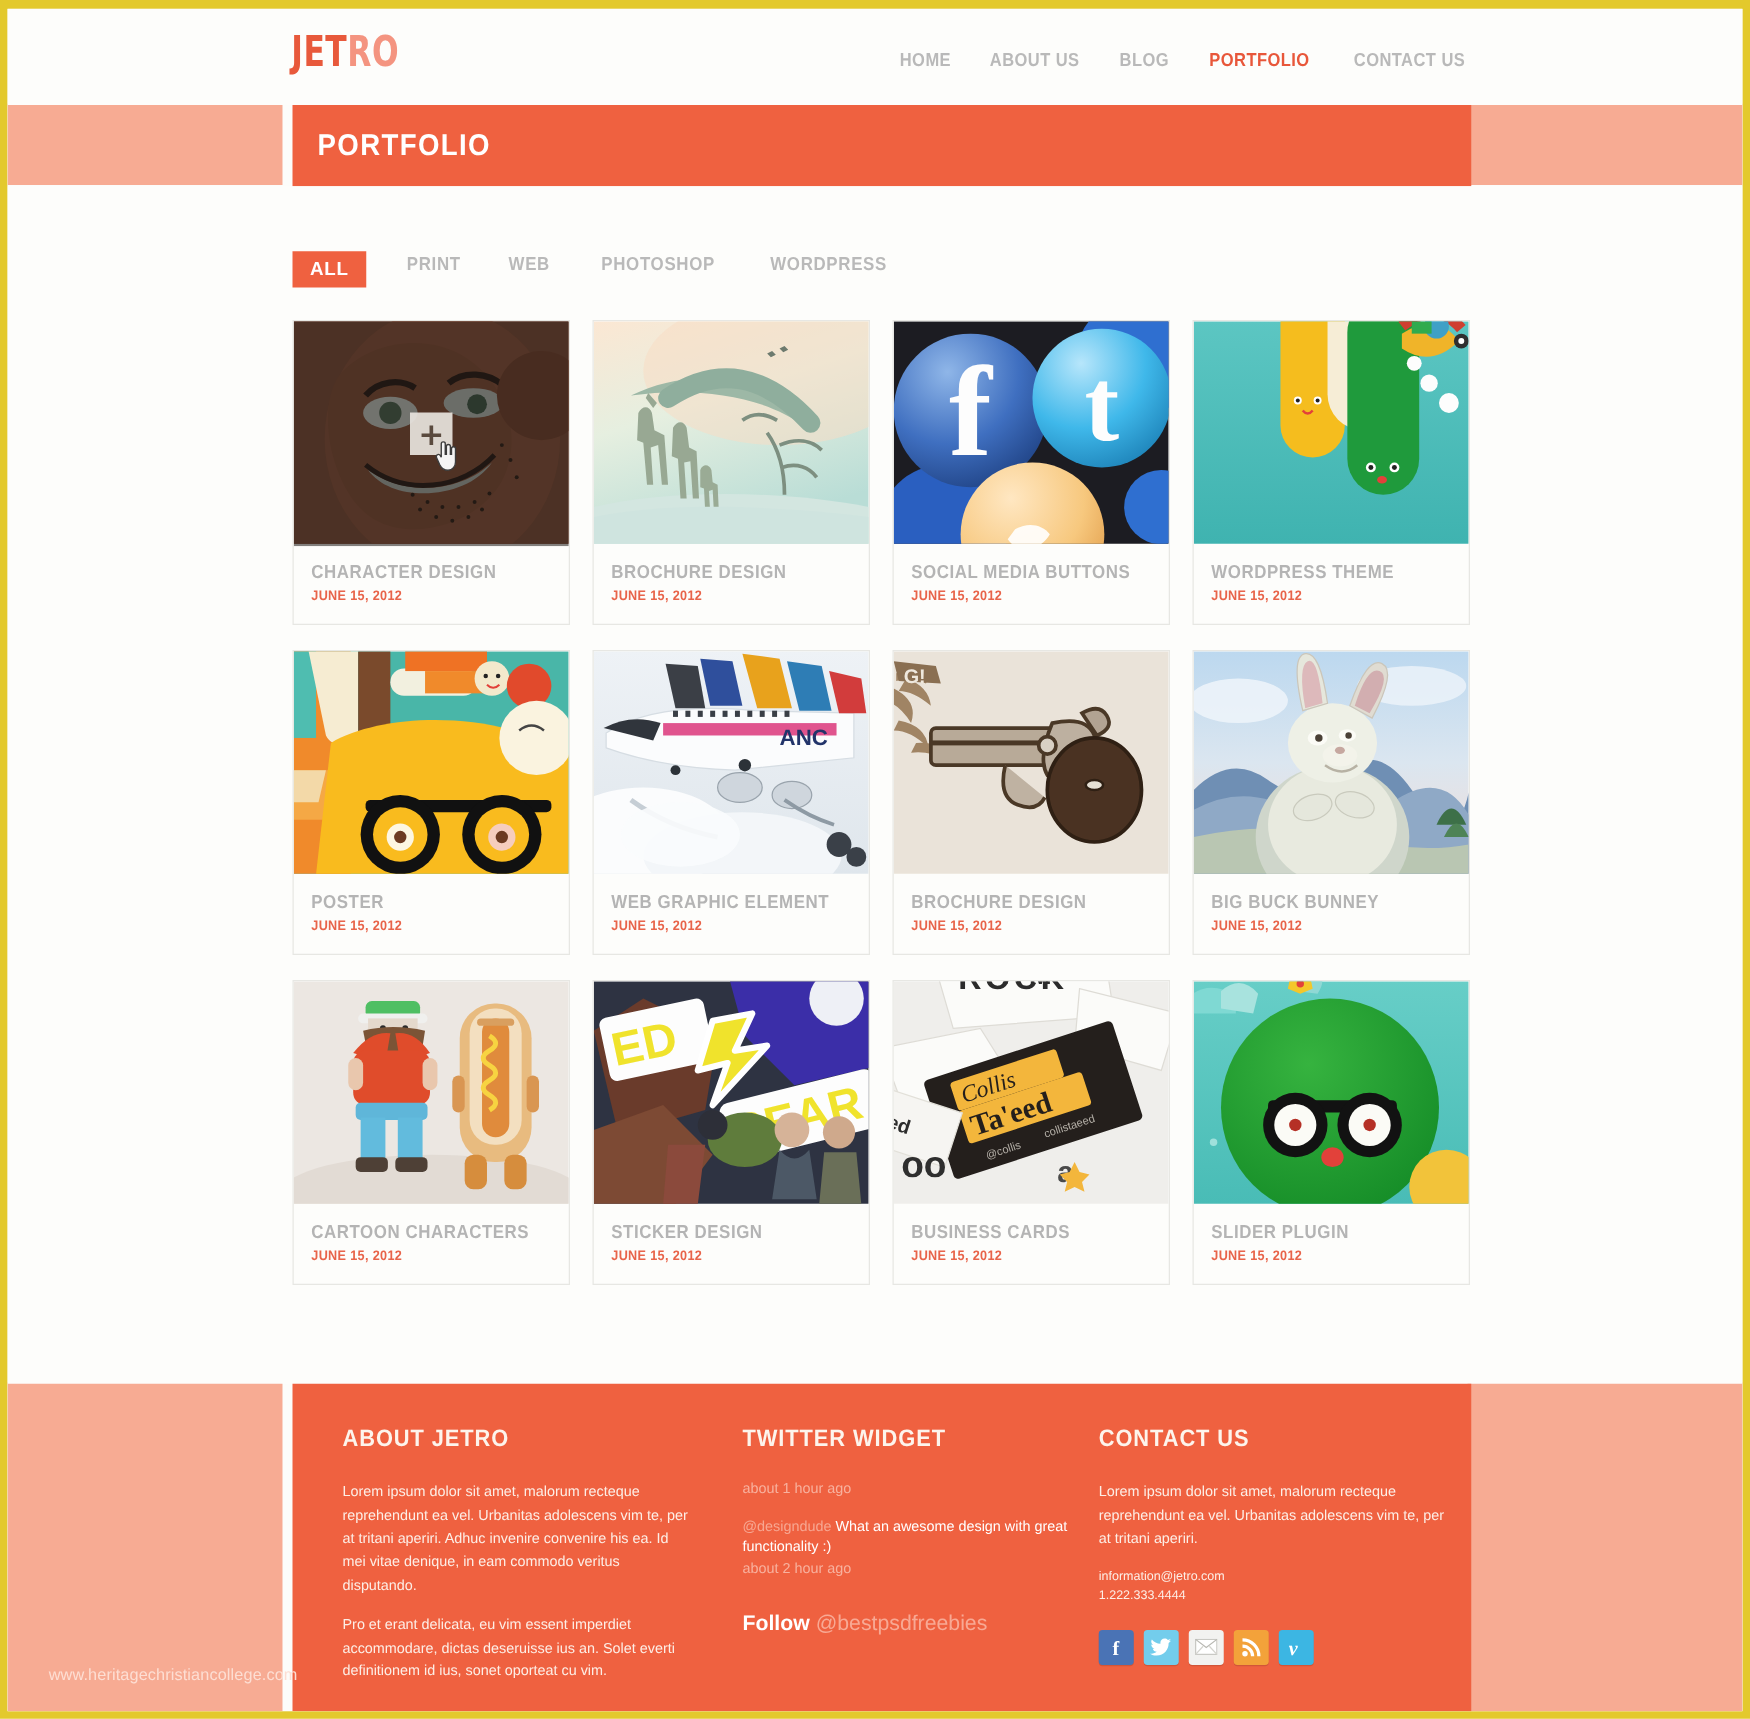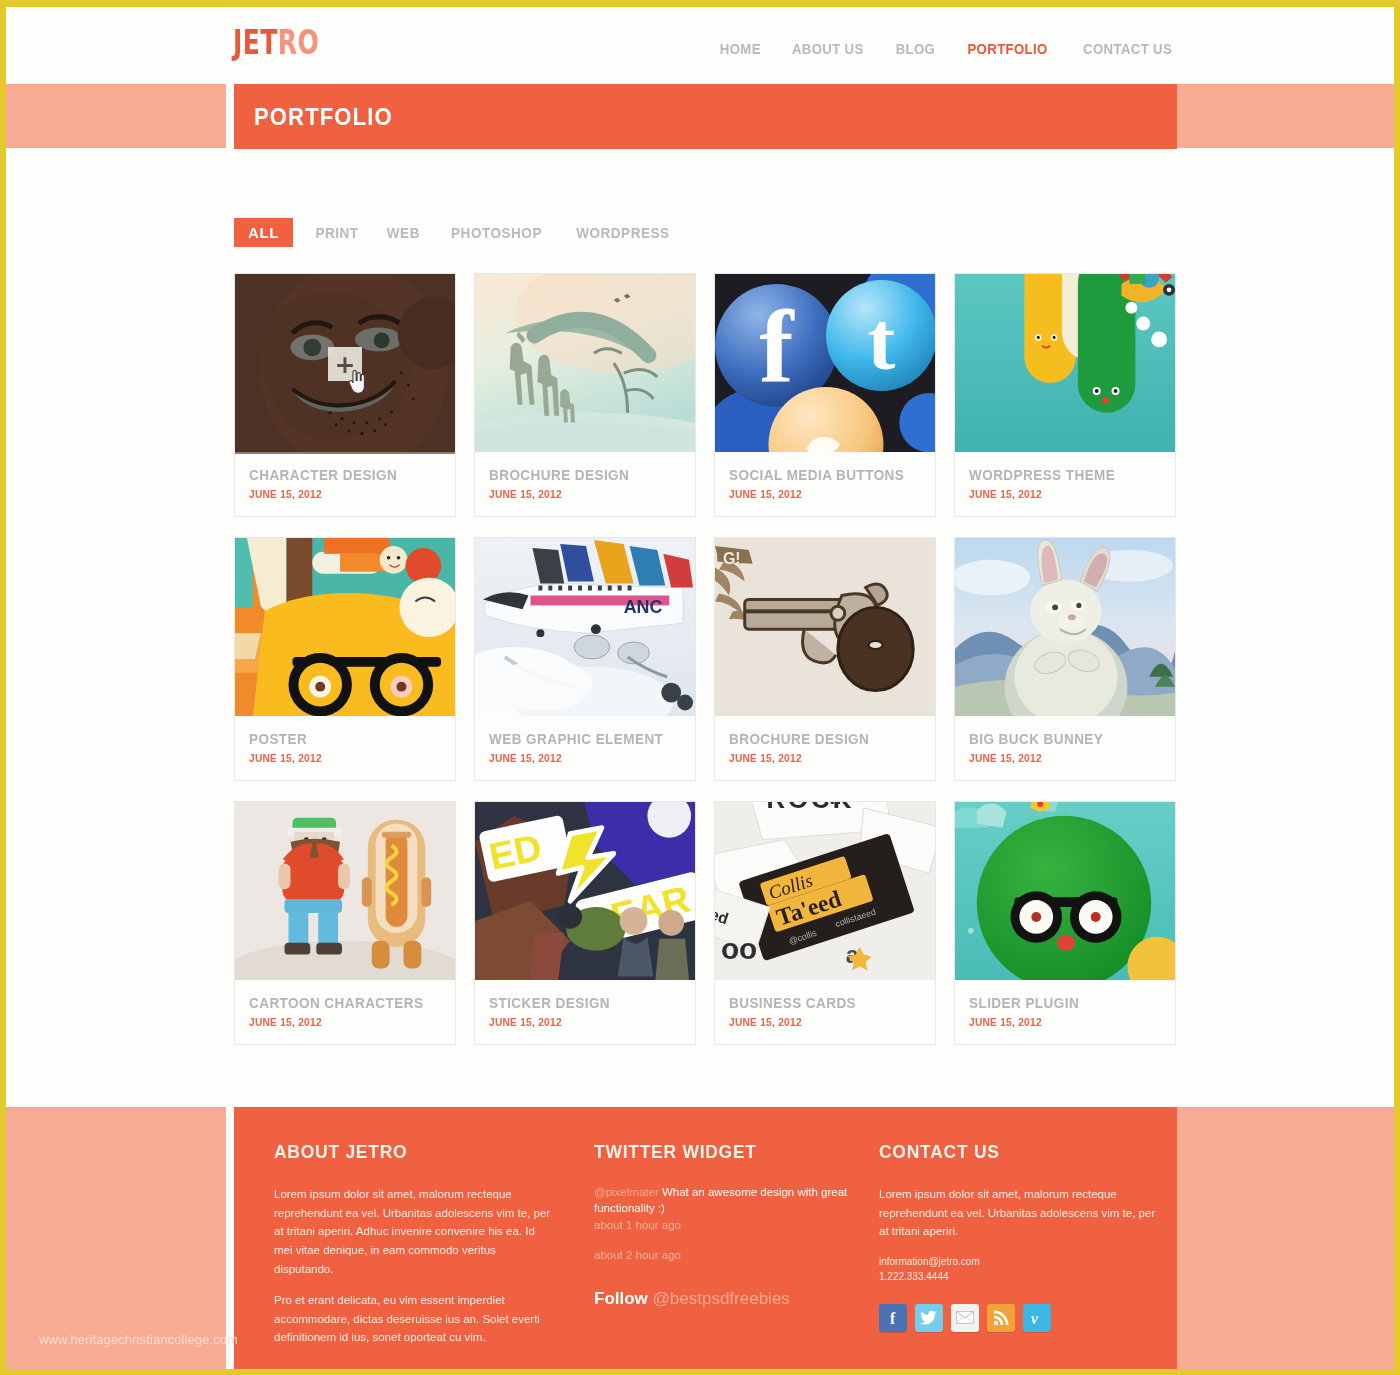--- a/index.html
+++ b/index.html
@@ -117,23 +117,22 @@
   .content {
     position: relative;
     z-index: 3;
     background: #fdfdfb;
     padding: 0 0 46px 0;
     min-height: 958px;
   }
 
   .filters {
     display: flex;
-    align-items: center;
-    gap: 16px;
-    padding: 69px 0 0 228px;
+    gap: 26px;
+    padding: 52px 0 0 228px;
   }
   .filter {
     font-family: "Liberation Sans Narrow", "Liberation Sans", sans-serif;
     font-size: 15px;
     font-weight: bold;
     letter-spacing: 0.6px;
     color: #b9b9b9;
     text-transform: uppercase;
     cursor: pointer;
     padding: 2px 4px;
@@ -843,26 +842,26 @@
 
       <div class="fcol about">
         <h3>ABOUT JETRO</h3>
         <p>Lorem ipsum dolor sit amet, malorum recteque reprehendunt ea vel. Urbanitas adolescens vim te, per at tritani aperiri. Adhuc invenire convenire his ea. Id mei vitae denique, in eam commodo veritus disputando.</p>
         <p>Pro et erant delicata, eu vim essent imperdiet accommodare, dictas deseruisse ius an. Solet everti definitionem id ius, sonet oporteat cu vim.</p>
       </div>
 
       <div class="fcol twitter">
         <h3>TWITTER WIDGET</h3>
 
+        <div class="tweet-time">about 1 hour ago</div>
+
         <div class="tweet">
-          <span class="handle">@pixelmater</span>
+          <span class="handle">@designdude</span>
           <span>What an awesome design with great functionality :)</span>
         </div>
-        <div class="tweet-time">about 1 hour ago</div>
-
         <div class="tweet-time">about 2 hour ago</div>
 
         <div class="follow">
           <span>Follow</span>
           <span class="handle">@bestpsdfreebies</span>
         </div>
       </div>
 
       <div class="fcol contact">
         <h3>CONTACT US</h3>

